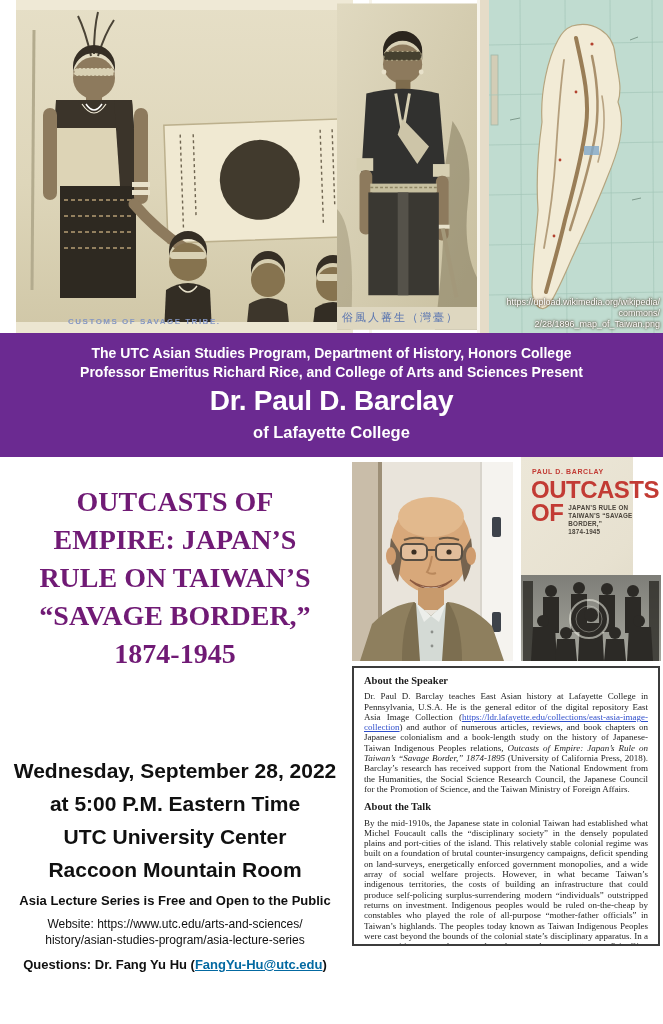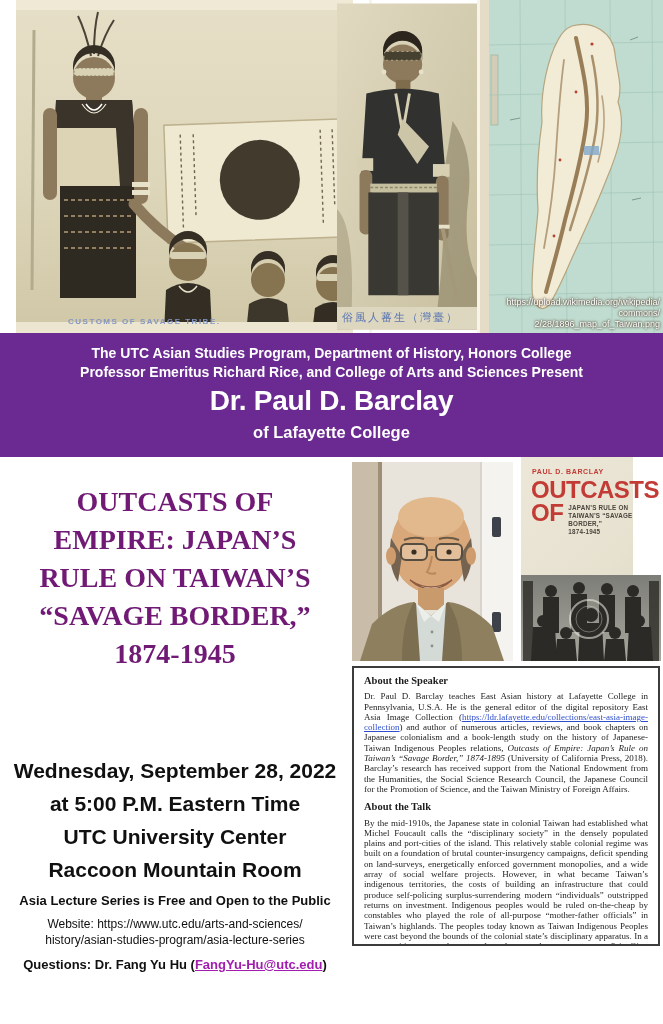--- a/index.html
+++ b/index.html
@@ -30,21 +30,21 @@
   
   .title-block{position:absolute;top:483px;left:0;width:350px;text-align:center;
                font-family:"Liberation Serif",serif;font-weight:bold;font-size:28px;
                line-height:38px;color:#701a75;}
   .event-block{position:absolute;top:731px;left:0;width:350px;text-align:center;color:#101010;margin-top:23px;}
   .event-main{font-size:21px;font-weight:bold;line-height:33px;}
   .event-note{font-size:13px;font-weight:bold;margin-top:7px;}
   .contact-block{position:absolute;top:916px;left:0;width:350px;text-align:center;color:#101010;}
   .website{font-size:12px;font-weight:normal;line-height:16px;}
   .questions{font-size:13px;font-weight:bold;margin-top:9px;}
-  .email-link{text-decoration:underline;color:#a21caf;}
+  .email-link{text-decoration:underline;color:#0369a1;}
 
   
   .speaker-photo{position:absolute;top:462px;left:352px;width:161px;height:199px;}
   .speaker-photo svg{display:block;width:100%;height:100%;}
 
   .book-cover{position:absolute;top:457px;left:521px;width:112px;height:204px;
               background:linear-gradient(135deg,#ece7d8 0%,#e7e1d0 60%,#ded8c5 100%);}
   .bc-author{color:#c23b34;font-size:7px;font-weight:bold;letter-spacing:.6px;padding:11px 0 3px 11px;}
   .bc-word{color:#c23b34;font-size:24px;font-weight:bold;line-height:23px;padding-left:10px;
            letter-spacing:-.5px;}

